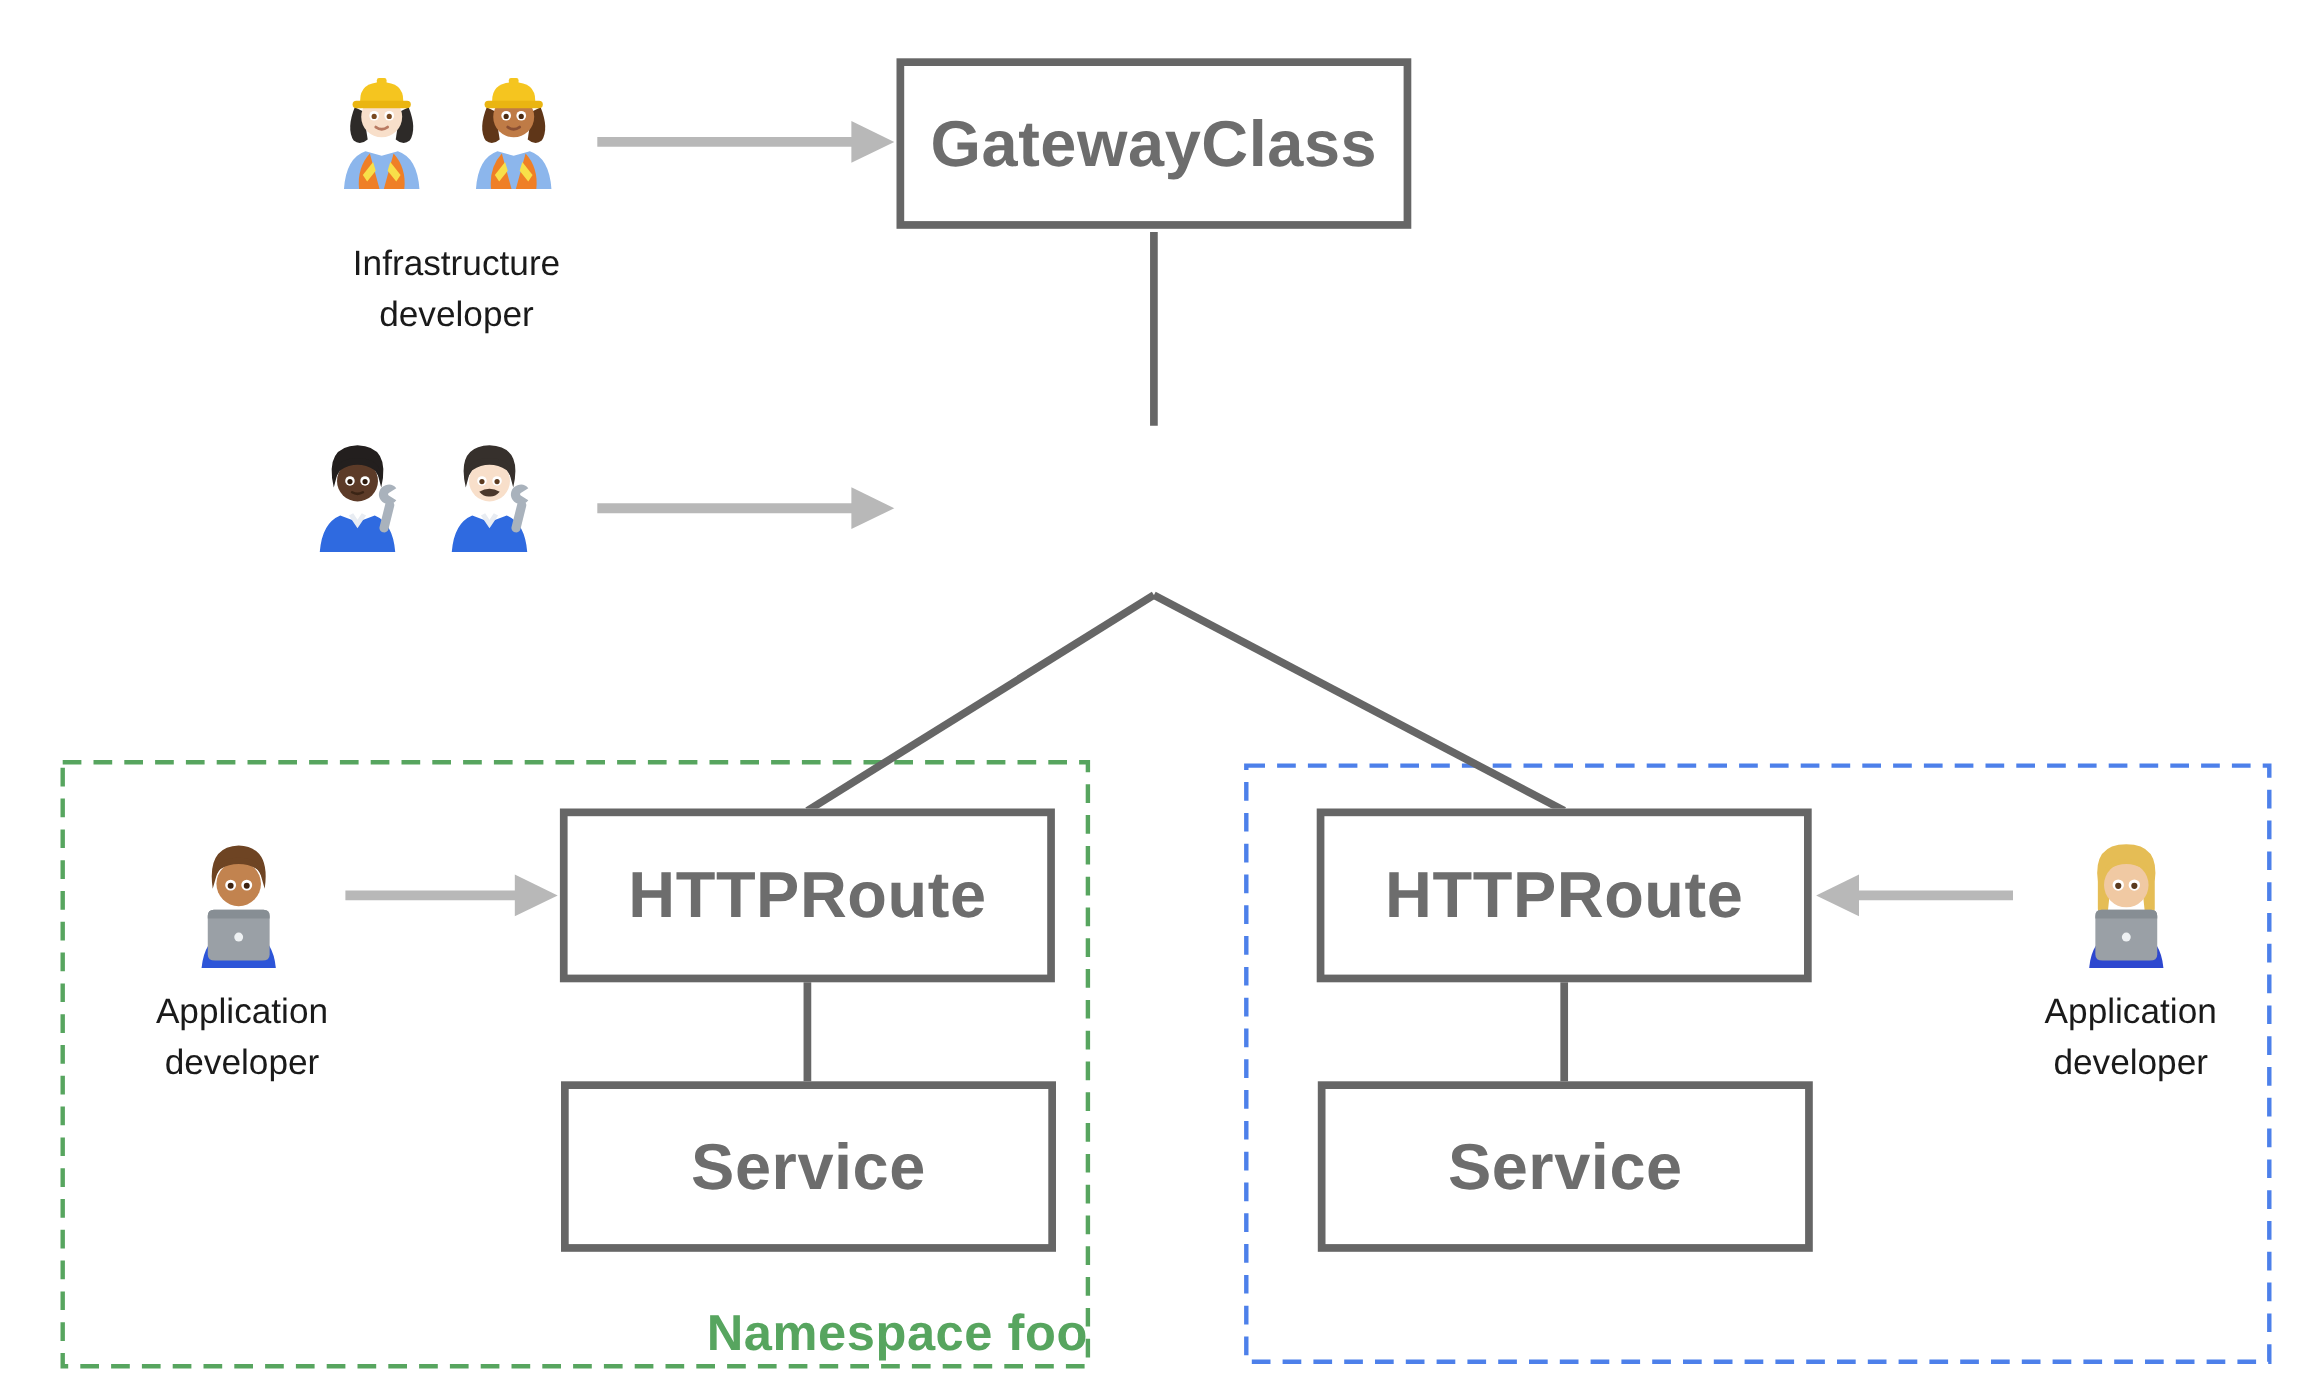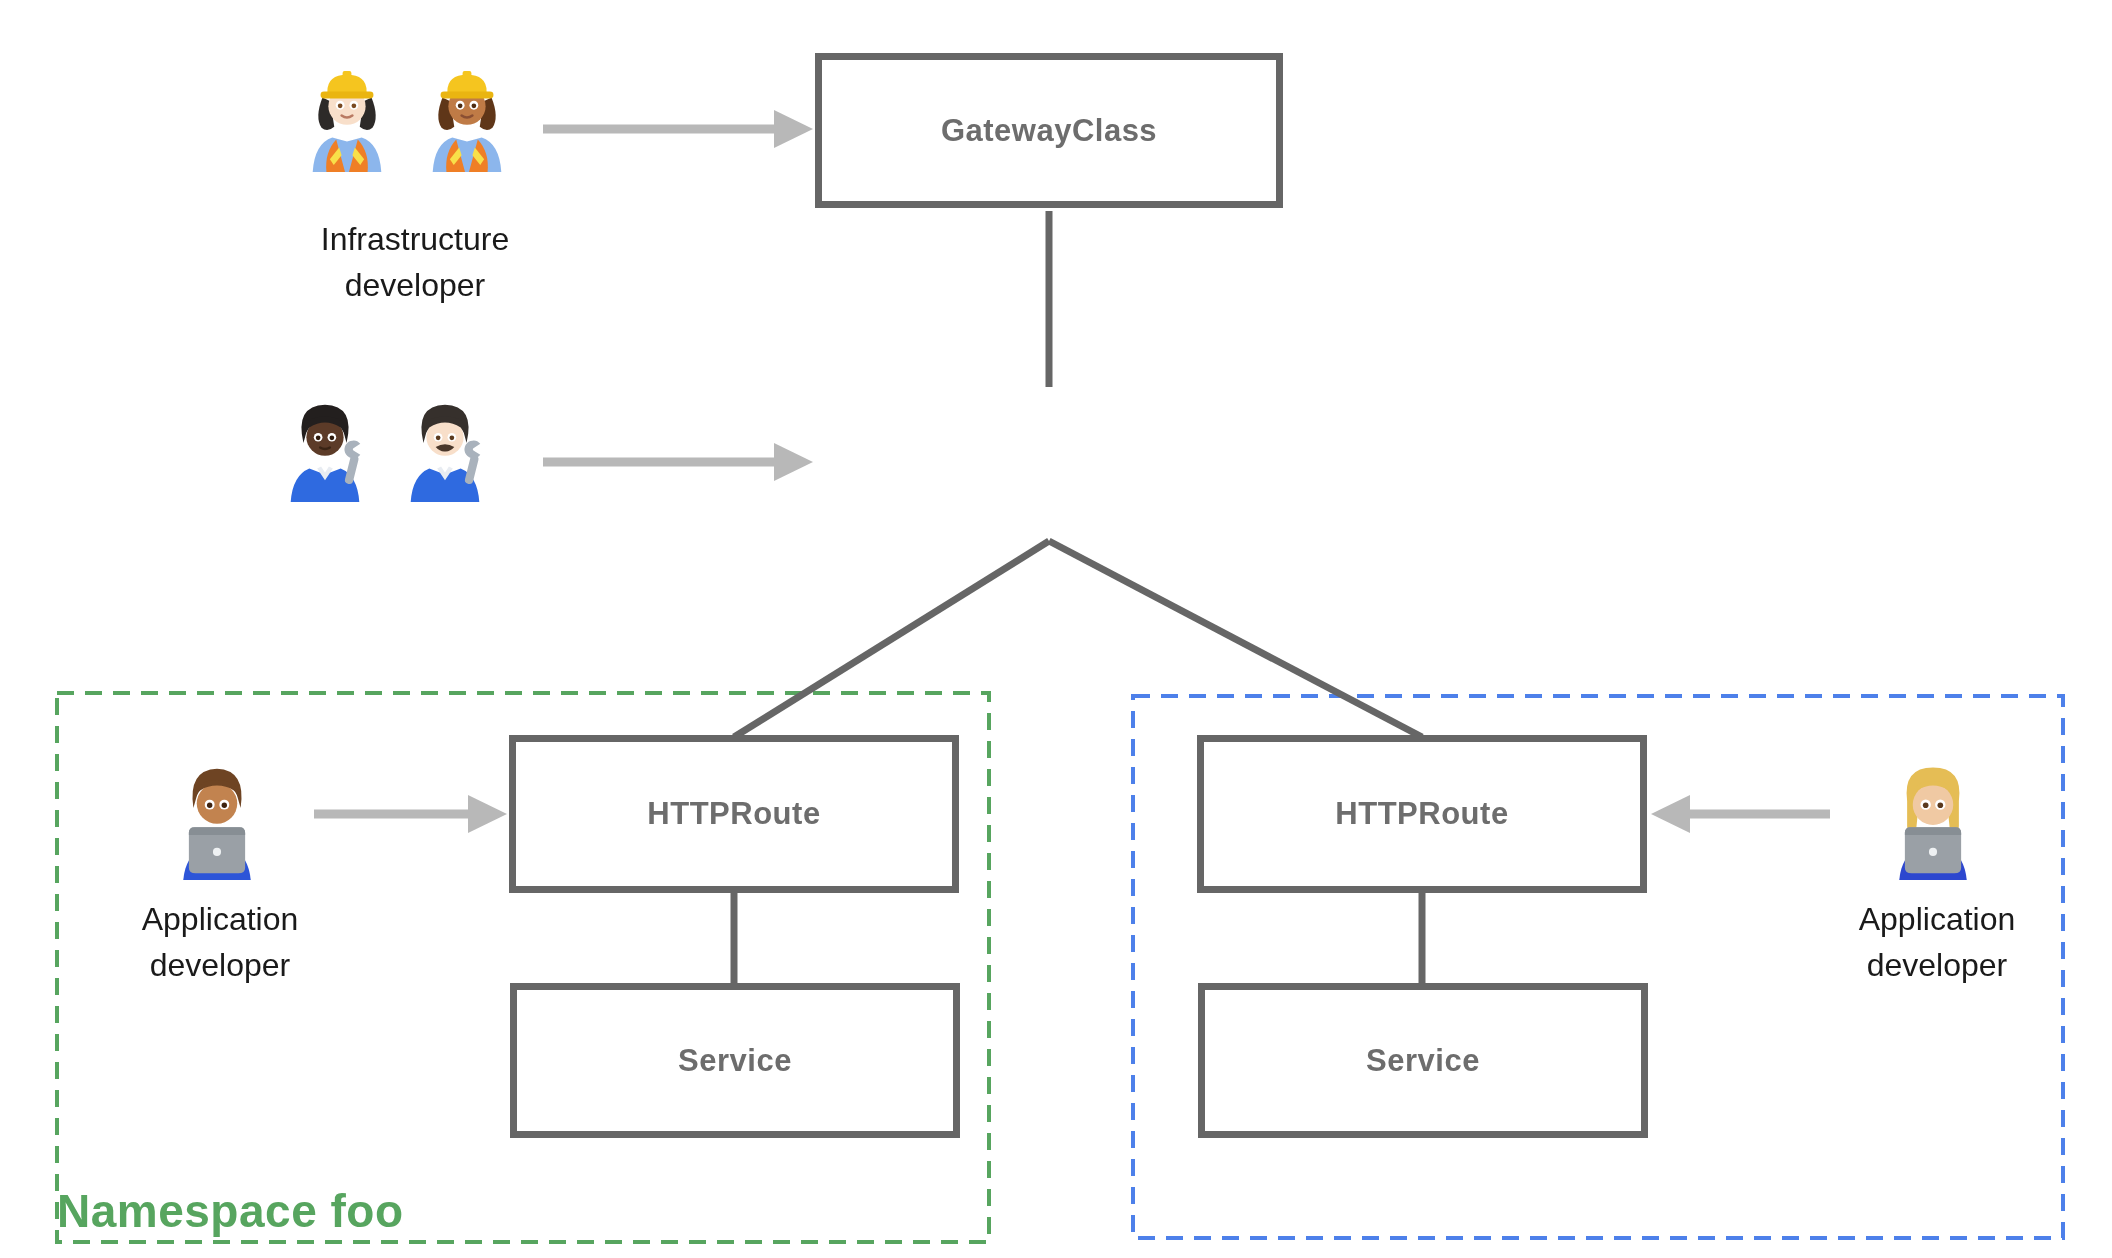--- a/index.html
+++ b/index.html
@@ -24,24 +24,24 @@
   .arrow-head{fill:var(--arrow);}
   .ns-rect{fill:none;stroke-width:4;stroke-dasharray:17 11;}
   .ns-rect.foo{stroke:var(--namespace-foo);}
   .ns-rect.bar{stroke:var(--namespace-bar);}
   .node{
     position:absolute;z-index:2;box-sizing:border-box;
     background:#ffffff;border:7px solid var(--box-border);
     display:flex;align-items:center;justify-content:center;
   }
   .node span{
-    font-size:31px;font-weight:700;color:var(--box-label);letter-spacing:.5px;
+    font-size:59px;font-weight:700;color:var(--box-label);letter-spacing:.5px;
   }
   .ns-label{
-    position:absolute;z-index:2;text-align:left;
+    position:absolute;z-index:2;text-align:right;
     font-size:46px;font-weight:700;letter-spacing:.5px;
   }
   .ns-label.foo{color:var(--namespace-foo);}
   .ns-label.bar{color:var(--namespace-bar);}
   .persona-icons{position:absolute;z-index:2;display:flex;gap:22px;}
   .persona-icons svg{display:block;}
   .persona-label{
     position:absolute;z-index:2;text-align:center;
     font-size:32px;line-height:46px;color:var(--persona-label);
   }

